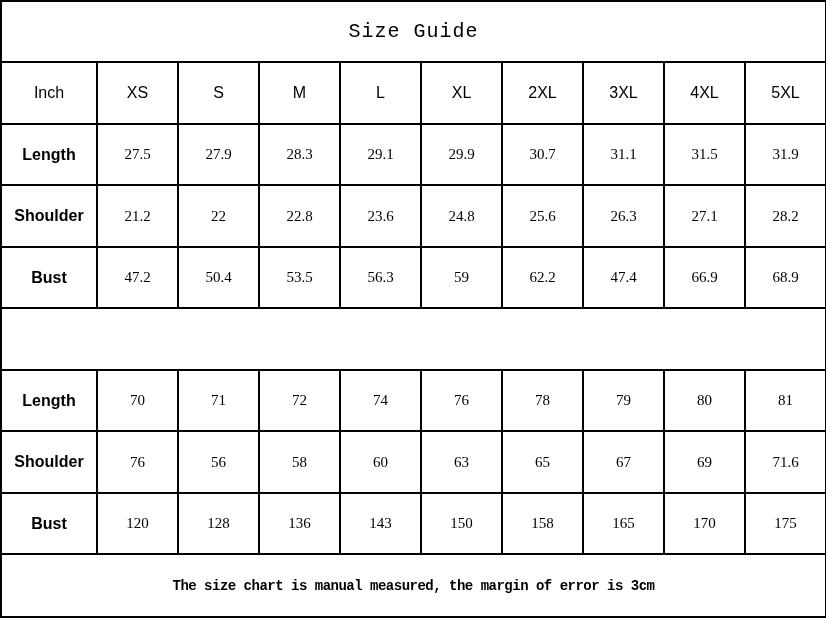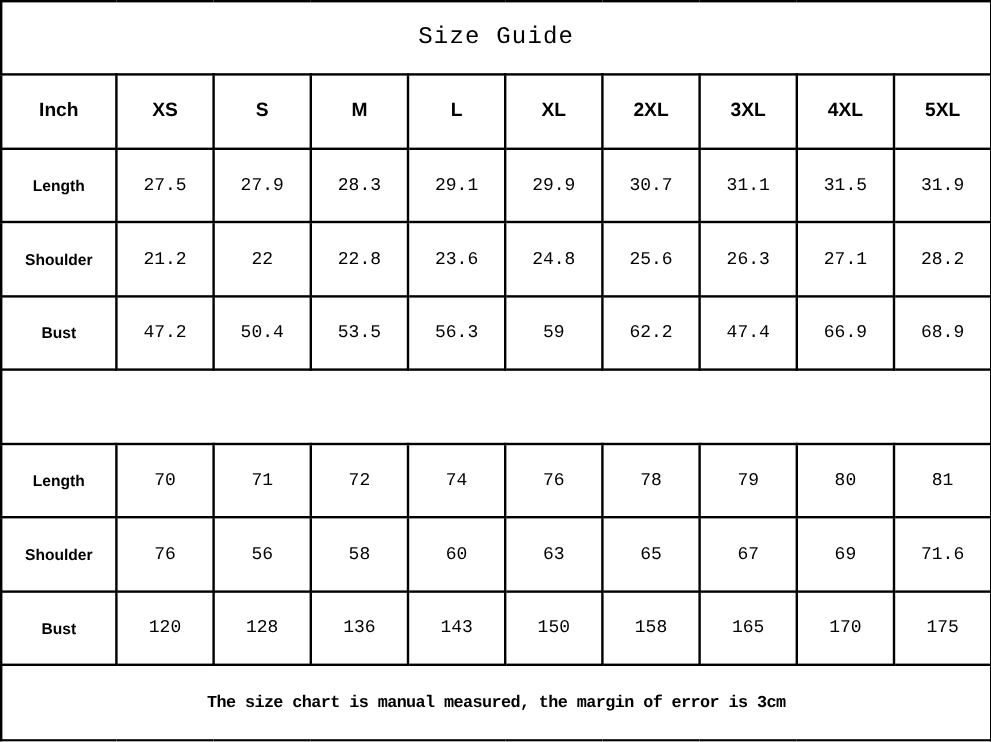--- a/index.html
+++ b/index.html
@@ -29,29 +29,29 @@
   tr { height: 56px; padding-left: 12px; }
   td.title-cell {
     font-family: "Liberation Mono", "DejaVu Sans Mono", monospace;
     font-size: 20px;
     font-weight: normal;
     letter-spacing: 1px;
   }
   td.hdr {
     font-family: "Liberation Sans", "DejaVu Sans", sans-serif;
     font-size: 16px;
-    font-weight: bold;
+    font-weight: normal;
   }
   td.lbl {
     font-family: "Liberation Sans", "DejaVu Sans", sans-serif;
-    font-size: 13px;
+    font-size: 16px;
     font-weight: bold;
   }
   td.val {
-    font-family: Liberation Mono, monospace;
+    font-family: Liberation Serif, serif;
     font-size: 15px;
     font-weight: normal;
   }
   td.gap-cell { background: #ffffff; }
   td.footer-cell {
     font-family: "Liberation Mono", "DejaVu Sans Mono", monospace;
     font-size: 14px;
     letter-spacing: -0.5px;
   }
 </style>

